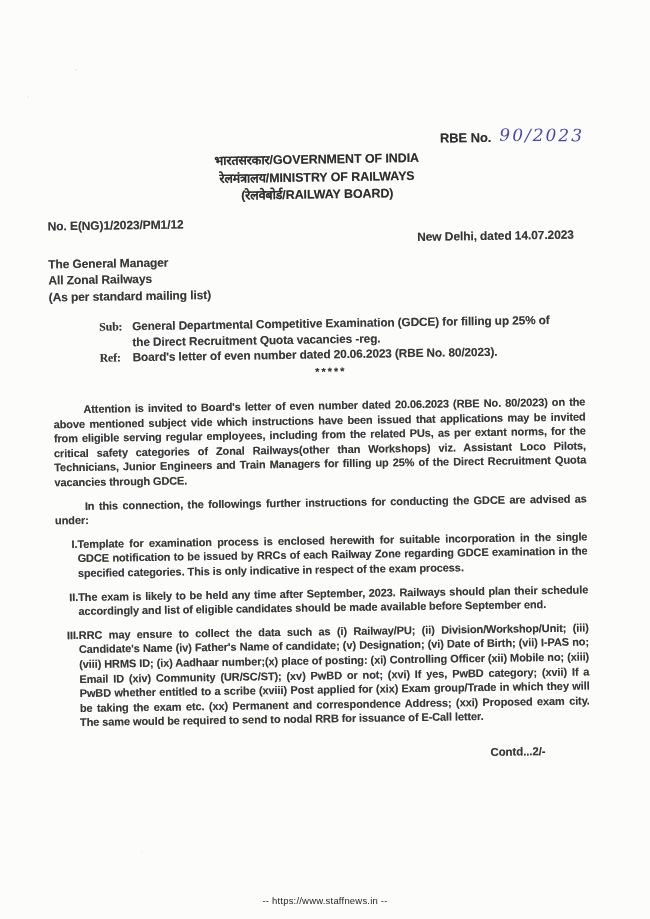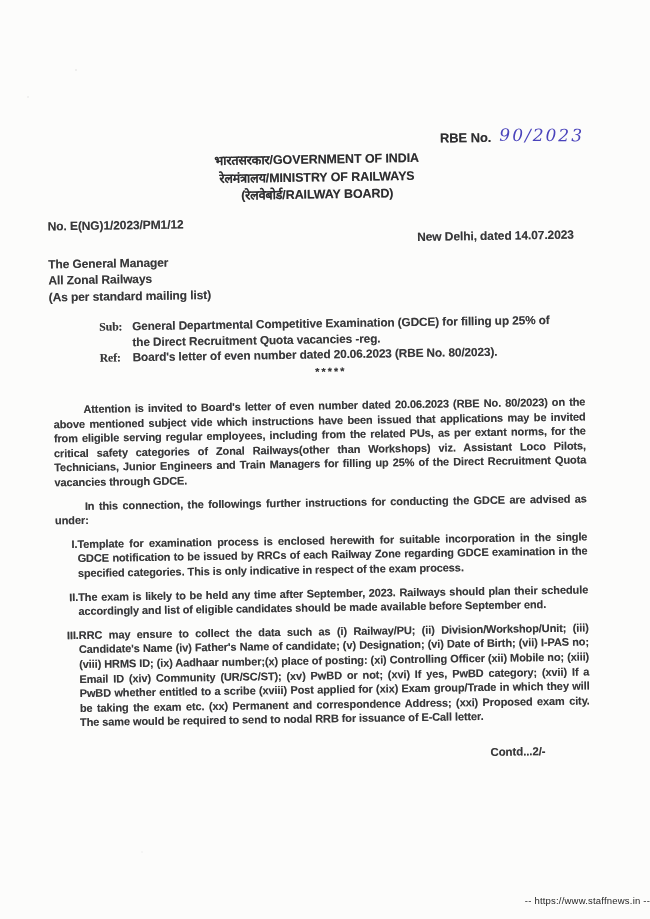--- a/index.html
+++ b/index.html
@@ -51,21 +51,21 @@
   .stars { text-align:center; font-size:11px; letter-spacing:2px; margin-top:1px; }
   .para { margin:0; font-size:11px; line-height:14.6px; text-align:justify; }
   .para1 { margin-top:19px; text-indent:30px; margin-right:5px; margin-left:3px; }
   .para2 { margin-top:9px;  text-indent:30px; margin-right:5px; margin-left:3px; }
   .item { display:flex; margin-top:9px; font-size:11px; line-height:14.6px; }
   .item .num  { flex:none; width:25px; text-align:right; white-space:nowrap; }
   .item .itxt { flex:1; text-align:justify; margin-right:5px; }
   .contd { text-align:right; padding-right:50px; margin-top:22px; font-size:11.5px; }
   .footer {
     position:absolute; left:0; right:0; bottom:13px;
-    text-align:right; font-size:9.5px; letter-spacing:.2px;
+    text-align:center; font-size:9.5px; letter-spacing:.2px;
     color:#1f1f1f; font-weight:400;
     font-family:"Liberation Sans","DejaVu Sans",sans-serif;
   }
 </style>
 </head>
 <body>
 
 <div class="page">
   <div class="content">
 

